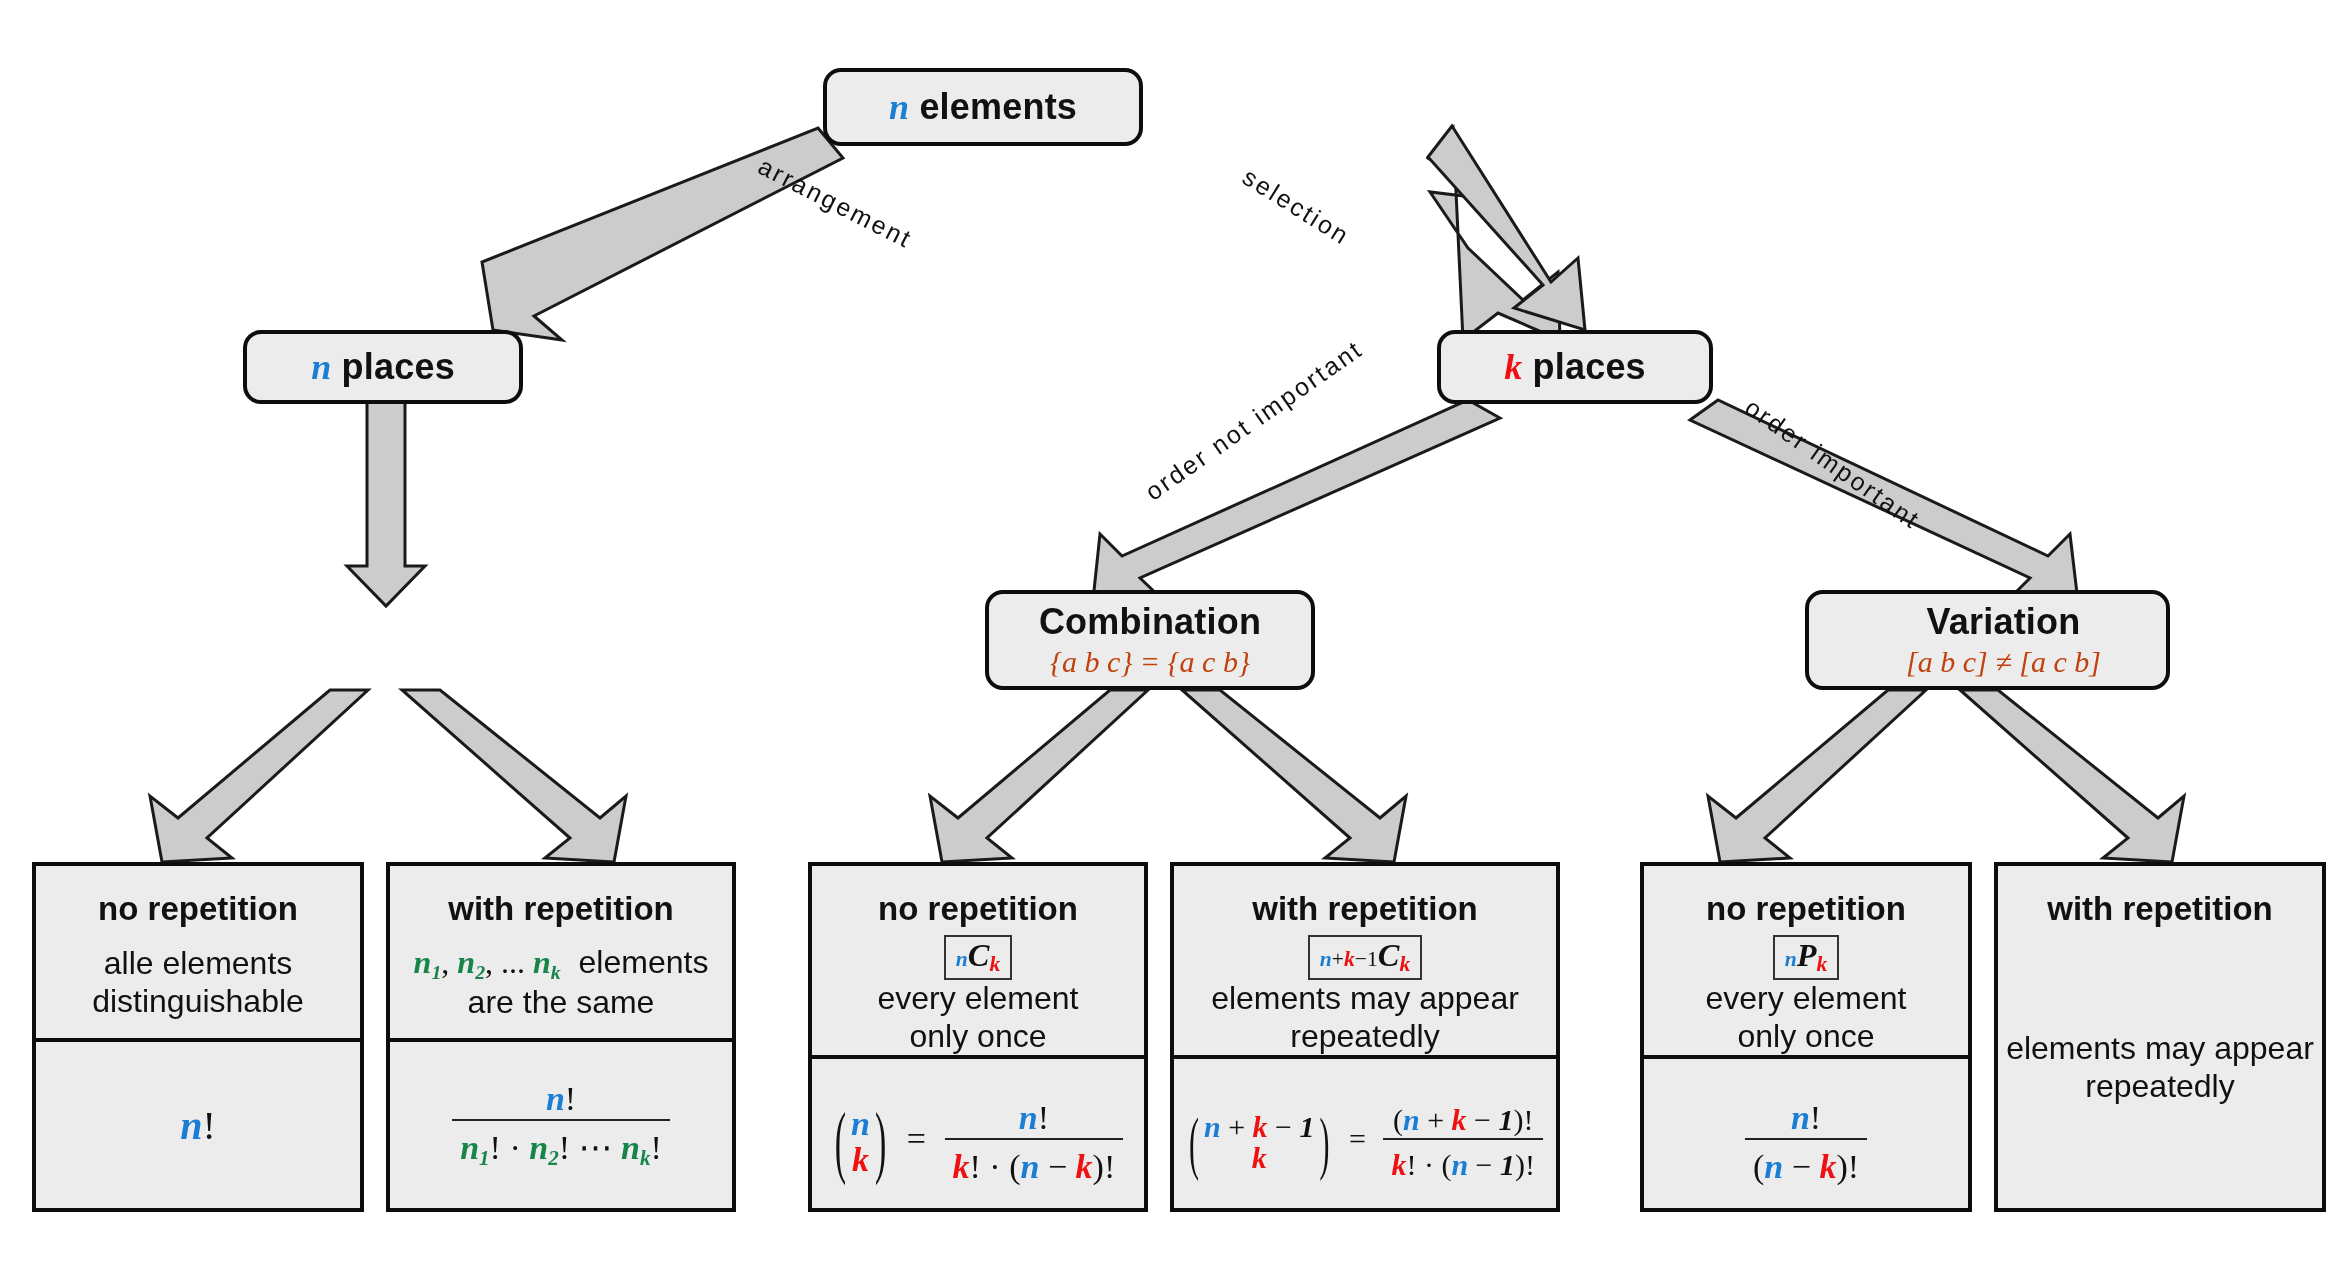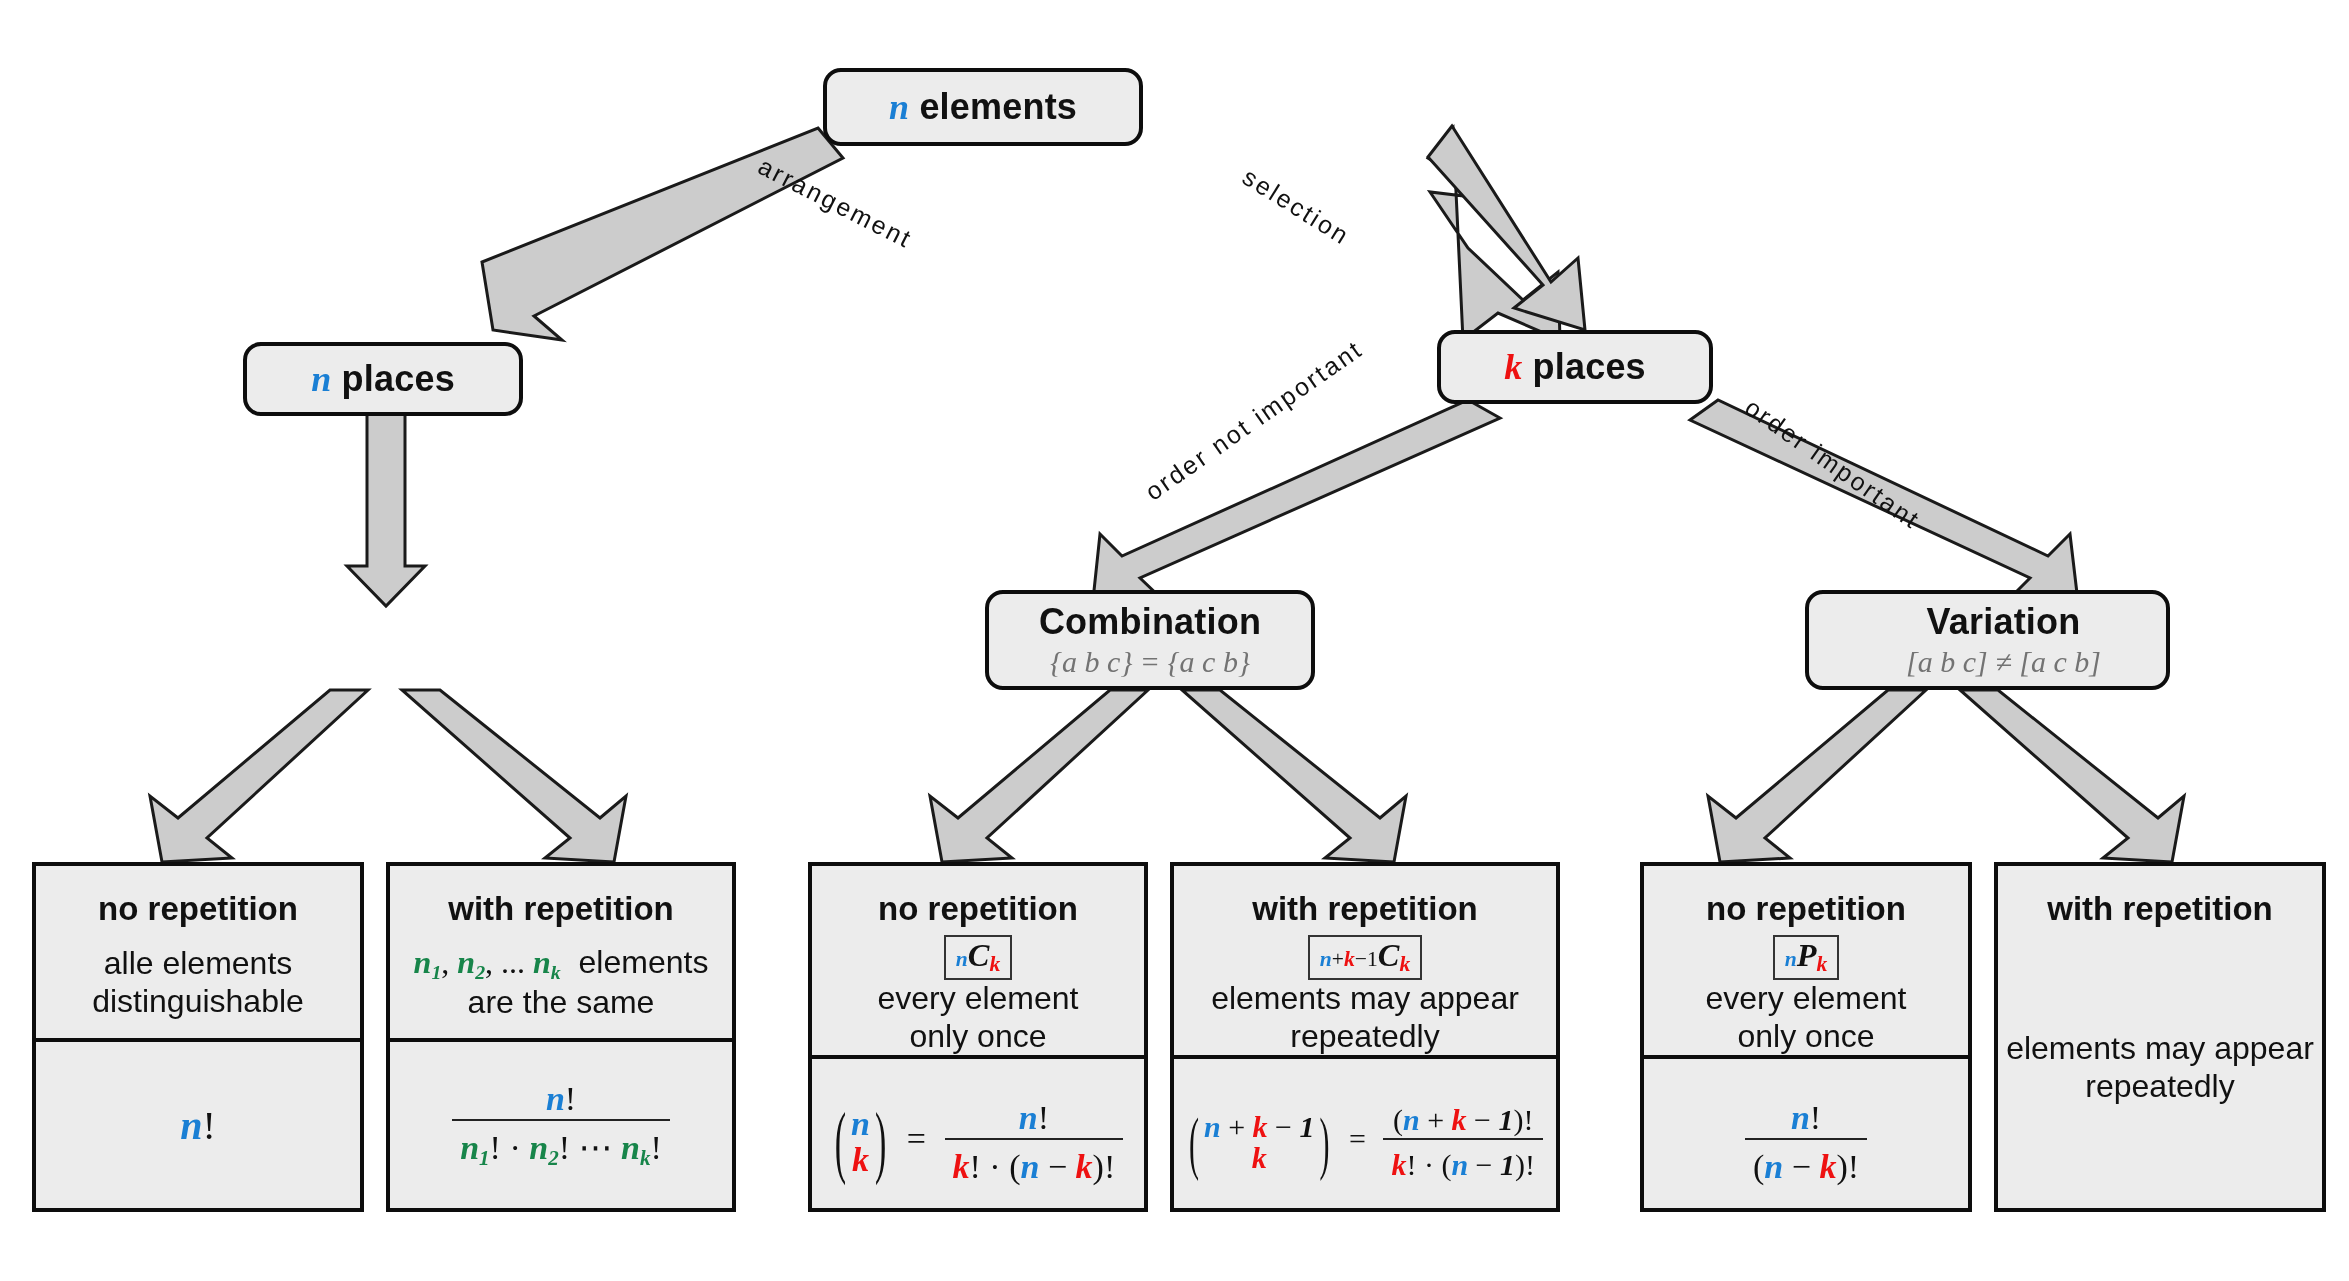--- a/index.html
+++ b/index.html
@@ -20,21 +20,21 @@
     box-sizing:border-box;
     display:flex;flex-direction:column;
     align-items:center;justify-content:center;
     text-align:right;
     z-index:3;
   }
   .node .title{
     font-size:36px;font-weight:bold;color:#111;letter-spacing:.2px;white-space:nowrap;
   }
   .node .sub{
-    font-size:30px;color:#737373;margin-top:2px;white-space:nowrap;
+    font-size:30px;color:#c2410c;margin-top:2px;white-space:nowrap;
     font-family:"Liberation Serif", serif;font-style:italic;
   }
 
   
   .leaf{
     position:absolute;
     background:#ececec;
     border:4px solid #0d0d0d;
     box-sizing:border-box;
     display:flex;flex-direction:column;
@@ -148,21 +148,21 @@
     <span>order important</span>
   </div>
 
   <div class="node" style="left:823px; top:68px; width:320px; height:78px;">
     <div class="title">
       <span class="math mi blue">n</span>
       <span>elements</span>
     </div>
   </div>
 
-  <div class="node" style="left:243px; top:342px; width:280px; height:74px;">
+  <div class="node" style="left:243px; top:330px; width:280px; height:74px;">
     <div class="title">
       <span class="math mi blue">n</span>
       <span>places</span>
     </div>
   </div>
 
   <div class="node" style="left:1437px; top:330px; width:276px; height:74px;">
     <div class="title">
       <span class="math mi red">k</span>
       <span>places</span>

